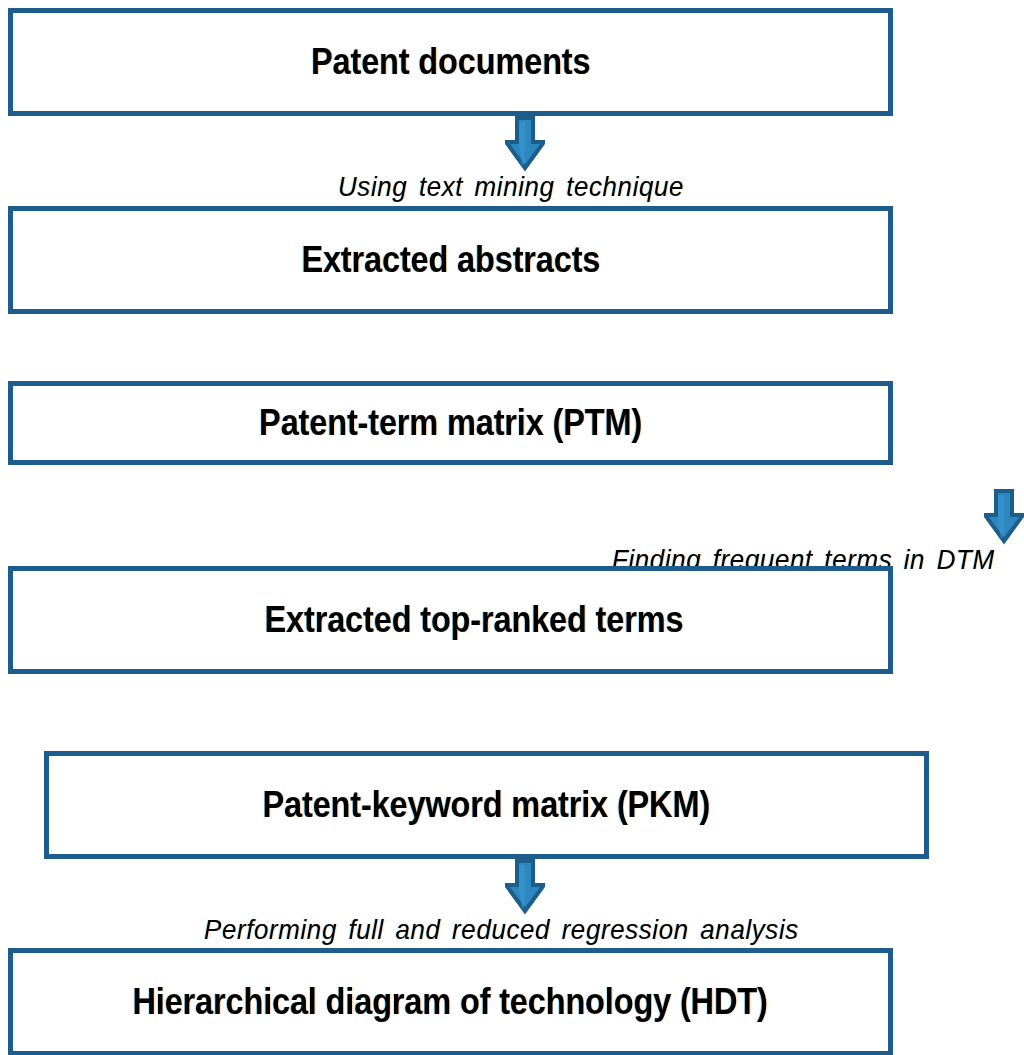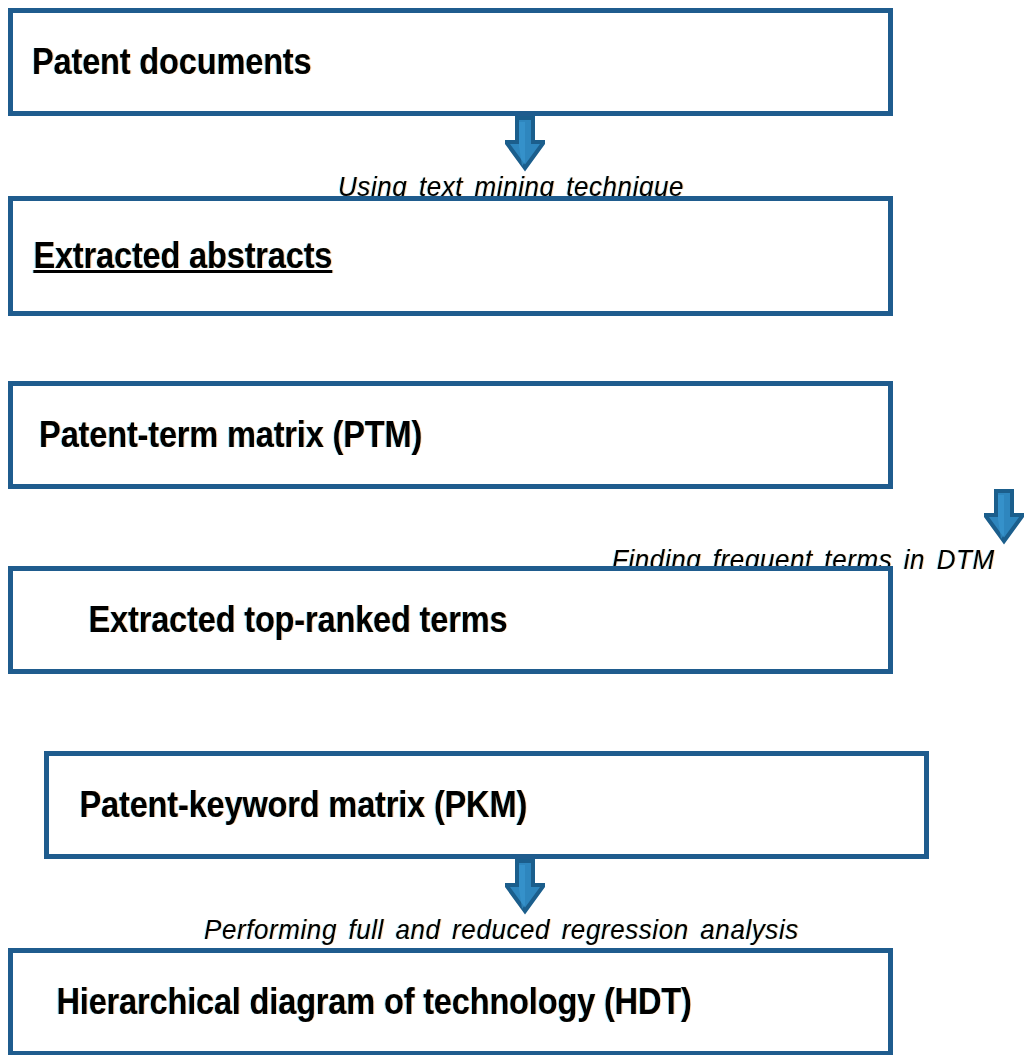--- a/index.html
+++ b/index.html
@@ -24,20 +24,21 @@
   
   .stage {
     position: absolute;
     left: 8px;
     width: 885px;
     box-sizing: border-box;
     border: 5px solid #1f5c8e;
     background: #ffffff;
     display: flex;
     align-items: center;
+    justify-content: center;
   }
   .stage-label {
     font-family: "Liberation Sans", sans-serif;
     font-weight: bold;
     font-size: 37px;
     line-height: 1.05;
     color: #000000;
     letter-spacing: -0.2px;
     transform: scaleX(0.88);
     transform-origin: center center;
@@ -97,26 +98,26 @@
   </div>
 
   <div class="transition" style="top:116px;">
     <svg class="arrow-icon" viewBox="0 0 40 56">
       <polygon points="12,2 28,2 28,26 39,26 20,52 1,26 12,26" fill="#2E86BE" stroke="#1B5E8C" stroke-width="4" stroke-linejoin="miter"></polygon>
       <polygon points="14,6 20,6 20,46 17,50 14,30" fill="#3d9ad4" opacity="0.55"></polygon>
     </svg>
     <span class="caption">Using text mining technique</span>
   </div>
 
-  <div class="stage" style="top:196px; height:120px;text-decoration:underline;">
+  <div class="stage" style="top:206px; height:108px;">
     <span class="stage-label">Extracted abstracts</span>
   </div>
 
 
-  <div class="stage" style="top:381px; height:108px;">
+  <div class="stage" style="top:381px; height:84px;">
     <span class="stage-label">Patent-term matrix (PTM)</span>
   </div>
 
   <div class="transition" style="top:489px;align-items:flex-end;">
     <svg class="arrow-icon" viewBox="0 0 40 56">
       <polygon points="12,2 28,2 28,26 39,26 20,52 1,26 12,26" fill="#2E86BE" stroke="#1B5E8C" stroke-width="4" stroke-linejoin="miter"></polygon>
       <polygon points="14,6 20,6 20,46 17,50 14,30" fill="#3d9ad4" opacity="0.55"></polygon>
     </svg>
     <span class="caption">Finding frequent terms in DTM</span>
   </div>

